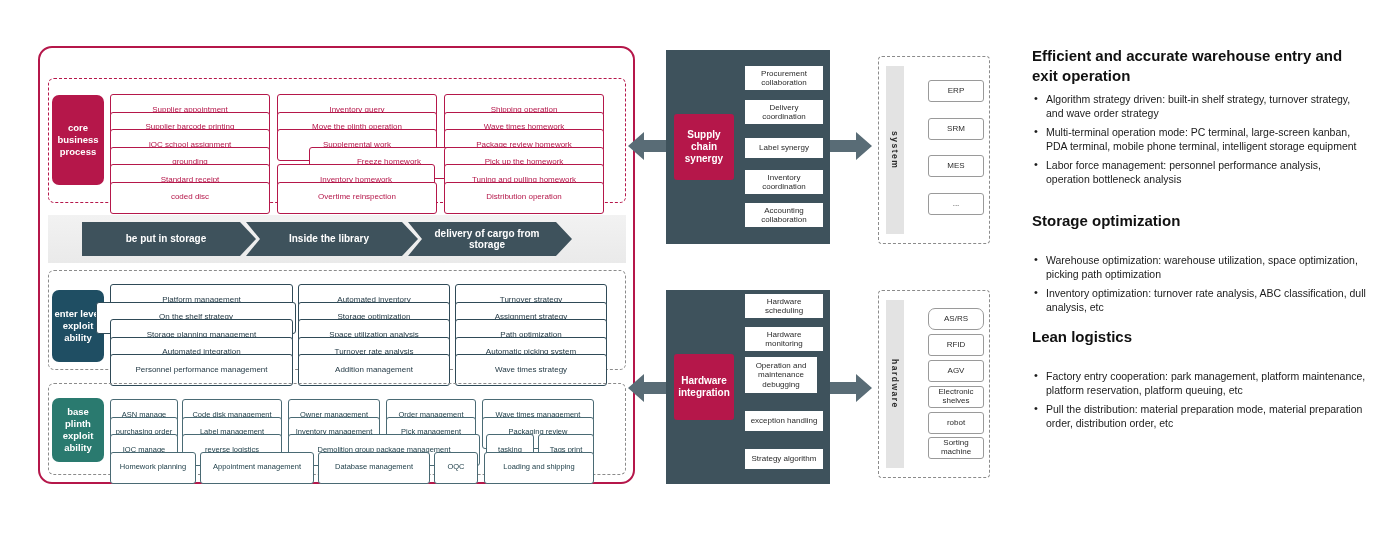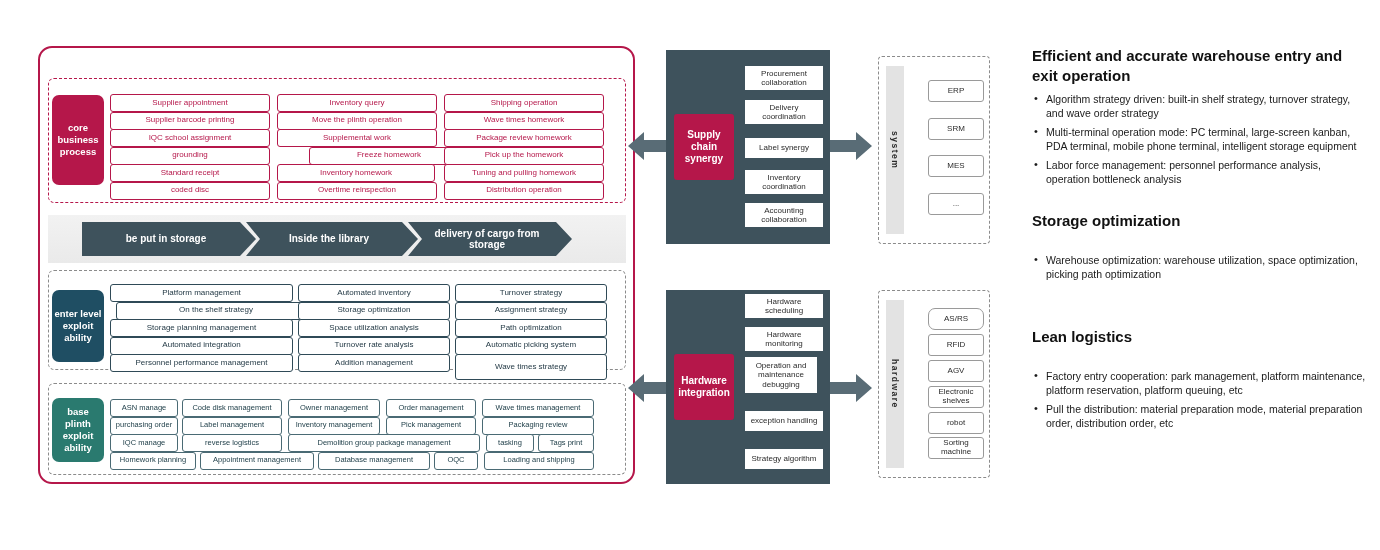--- a/index.html
+++ b/index.html
@@ -63,21 +63,21 @@
     border: 1px solid #b5174a;
     border-radius: 3px;
     background: #ffffff;
     color: #b5174a;
     font-size: 8px;
     display: flex;
     align-items: center;
     justify-content: center;
     text-align: center;
     line-height: 1.1;
-    padding: 8px 2px;
+    padding: 15px 2px;
   }
   .chip.dark {
     border: 1px solid #2f4a57;
     color: #1d3440;
   }
   .chip.teal {
     border: 1px solid #4a6a74;
     color: #23424c;
     font-size: 7.5px;
   }
@@ -260,21 +260,21 @@
   <div class="dashed-box grey" style="left:48px; top:270px; width:578px; height:100px;"></div>
 
   <div class="cat-pill" style="left:52px; top:290px; width:52px; height:72px; background:#1f4e63;">
     <span>enter level exploit ability</span>
   </div>
 
   <div id="enter-chips">
       <div class="chip dark" style="left: 110px; top: 284px; width: 183px; height: 14px;">Platform management</div>
       <div class="chip dark" style="left: 298px; top: 284px; width: 152px; height: 14px;">Automated inventory</div>
       <div class="chip dark" style="left: 455px; top: 284px; width: 152px; height: 14px;">Turnover strategy</div>
-      <div class="chip dark" style="left: 116px; top: 301.5px; width: 200px; height: 14px;">On the shelf strategy</div>
+      <div class="chip dark" style="left: 96px; top: 301.5px; width: 200px; height: 14px;">On the shelf strategy</div>
       <div class="chip dark" style="left: 298px; top: 301.5px; width: 152px; height: 14px;">Storage optimization</div>
       <div class="chip dark" style="left: 455px; top: 301.5px; width: 152px; height: 14px;">Assignment strategy</div>
       <div class="chip dark" style="left: 110px; top: 319px; width: 183px; height: 14px;">Storage planning management</div>
       <div class="chip dark" style="left: 298px; top: 319px; width: 152px; height: 14px;">Space utilization analysis</div>
       <div class="chip dark" style="left: 455px; top: 319px; width: 152px; height: 14px;">Path optimization</div>
       <div class="chip dark" style="left: 110px; top: 336.5px; width: 183px; height: 14px;">Automated integration</div>
       <div class="chip dark" style="left: 298px; top: 336.5px; width: 152px; height: 14px; text-align: center;">Turnover rate analysis</div>
       <div class="chip dark" style="left: 455px; top: 336.5px; width: 152px; height: 14px;">Automatic picking system</div>
       <div class="chip dark" style="left: 110px; top: 354px; width: 183px; height: 14px;">Personnel performance management</div>
       <div class="chip dark" style="left: 298px; top: 354px; width: 152px; height: 14px;">Addition management</div>
@@ -378,20 +378,21 @@
       <div class="li">Algorithm strategy driven: built-in shelf strategy, turnover strategy, and wave order strategy</div>
       <div class="li">Multi-terminal operation mode: PC terminal, large-screen kanban, PDA terminal, mobile phone terminal, intelligent storage equipment</div>
       <div class="li">Labor force management: personnel performance analysis, operation bottleneck analysis</div>
     </div>
 
   <div class="rt-head" style="left:1032px; top:211px;">
     <span>Storage optimization</span>
   </div>
   <div class="rt-list" id="sec2-list" style="left:1032px; top:253px;">
       <div class="li">Warehouse optimization: warehouse utilization, space optimization, picking path optimization</div>
+      <div class="li">Inventory optimization: turnover rate analysis, ABC classification, dull analysis, etc</div>
     </div>
 
   <div class="rt-head" style="left:1032px; top:327px;">
     <span>Lean logistics</span>
   </div>
   <div class="rt-list" id="sec3-list" style="left:1032px; top:369px;">
       <div class="li">Factory entry cooperation: park management, platform maintenance, platform reservation, platform queuing, etc</div>
       <div class="li">Pull the distribution: material preparation mode, material preparation order, distribution order, etc</div>
     </div>
 

